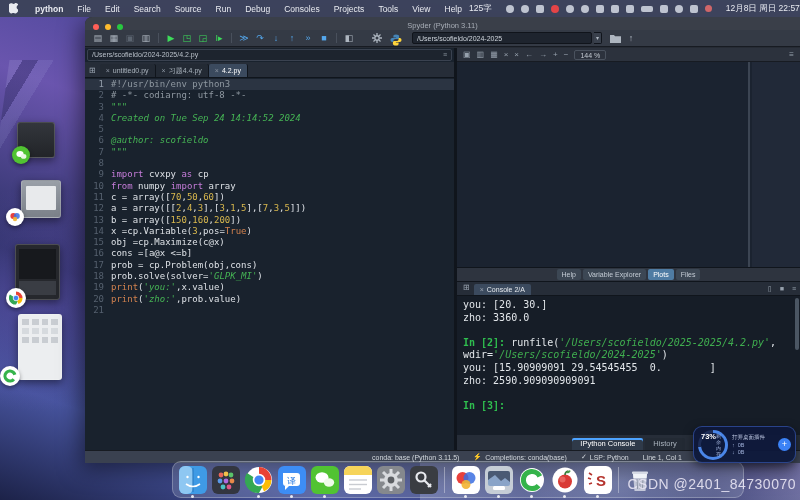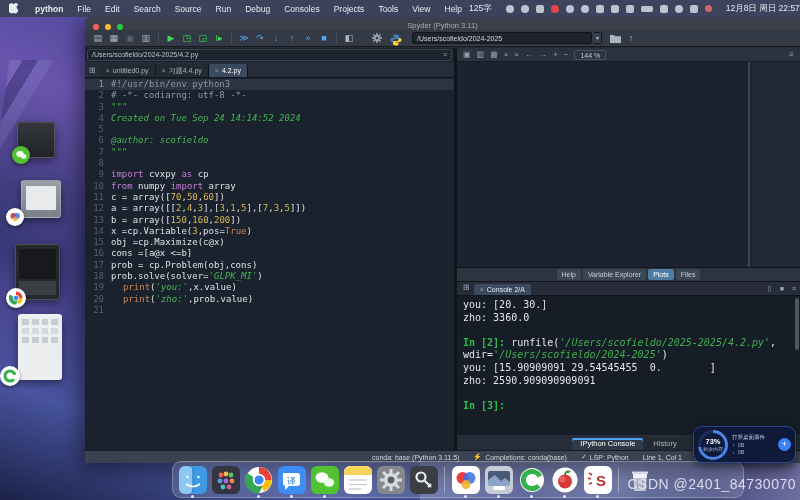--- a/index.html
+++ b/index.html
@@ -63,21 +63,21 @@
   .code-line.current{background:#2b3442;}
   .gutter{flex:0 0 26px;text-align:right;padding-right:7px;color:#55606e;}
   .code-line.current .gutter{color:#909aa7;}
   .code{color:#dde1e6;}
   .tok-cm{color:#8f98a1;}
   .tok-doc{color:#45b354;font-style:italic;}
   .tok-str{color:#45b354;font-style:italic;}
   .tok-kw{color:#c77ddb;}
   .tok-num{color:#d9b84e;}
   .tok-bool{color:#d2824f;}
-  .tok-bi{color:#d2824f;margin-left:12px;}
+  .tok-bi{color:#d2824f;}
   .tok-tx{color:#dde1e6;}
 
   #right-pane{flex:1;display:flex;flex-direction:column;background:#262b34;min-width:0;}
   #plots-toolbar{height:14px;background:#2c323d;display:flex;align-items:center;gap:6px;padding:0 6px;border-bottom:1px solid #171b22;}
   .pti{color:#97a1ad;font-size:8px;}
   #zoom-box{border:1px solid #4a525e;border-radius:2px;color:#c3cad2;font-size:7px;padding:0 5px;height:10px;line-height:9px;}
   #plots-toolbar .opts{margin-left:auto;color:#97a1ad;font-size:8px;}
   #plots-area{height:206px;background:#1b2330;position:relative;border-bottom:1px solid #10151c;}
   #plots-divider{position:absolute;top:0;bottom:0;right:50px;width:2px;background:#3c4553;}
   #plots-thumbs{position:absolute;top:0;bottom:0;right:0;width:48px;background:#212938;}
@@ -98,21 +98,21 @@
   .btab{height:12px;line-height:12px;padding:0 8px;font-size:7.5px;color:#aab3bd;background:#232a34;border-radius:2px 2px 0 0;white-space:nowrap;}
   .btab.active{background:#2f3a49;color:#fff;box-shadow:inset 0 2px 0 #4da3ff;}
 
   #statusbar{position:absolute;left:0;right:0;bottom:0;height:13px;background:#3a4150;border-top:1px solid #171b22;display:flex;align-items:center;justify-content:flex-end;gap:14px;font-size:7px;color:#d3d8de;padding-right:118px;white-space:nowrap;}
   .sb-item{display:flex;align-items:center;gap:3px;}
   .sb-glyph{font-size:7px;color:#cfd4da;}
 
   
   #memwidget{position:absolute;left:693px;top:426px;width:103px;height:37px;background:rgba(14,24,58,.94);border:1px solid rgba(70,110,220,.5);border-radius:9px;z-index:60;display:flex;align-items:center;padding:0 4px;box-shadow:0 3px 10px rgba(0,0,0,.5);}
   #memring{width:30px;height:30px;border-radius:50%;background:conic-gradient(#4a86e8 0 73%,#1d2c55 73% 100%);display:flex;align-items:center;justify-content:center;flex:0 0 30px;}
-  #memring .inner{width:24px;height:24px;border-radius:50%;background:#0e1a3c;display:flex;flex-direction:column;align-items:center;justify-content:center;}
+  #memring .inner{width:24px;height:24px;border-radius:50%;background:#0e1a3c;display:flex;flex-direction:row;align-items:flex-start;justify-content:center;}
   #mem-pct{font-size:7.5px;font-weight:bold;color:#fff;line-height:8px;}
   #mem-label{font-size:5px;color:#9fb0d8;line-height:6px;}
   #memtexts{flex:1;padding-left:4px;display:flex;flex-direction:column;gap:1px;}
   #plugin-label{font-size:5.5px;color:#c3cde8;}
   .net-row{font-size:5.5px;color:#9fb0d8;display:flex;gap:3px;}
   #mem-add{width:13px;height:13px;border-radius:50%;background:#3b82f6;color:#fff;font-size:9px;line-height:12px;text-align:center;flex:0 0 13px;}
 
   
   #dock{position:absolute;left:172px;top:461px;width:572px;height:37px;background:rgba(150,160,190,.30);border:1px solid rgba(255,255,255,.25);border-radius:9px;display:flex;align-items:center;gap:4px;padding:0 5px;z-index:40;}
   .dock-icon{width:29px;height:29px;position:relative;display:flex;align-items:center;justify-content:center;}

